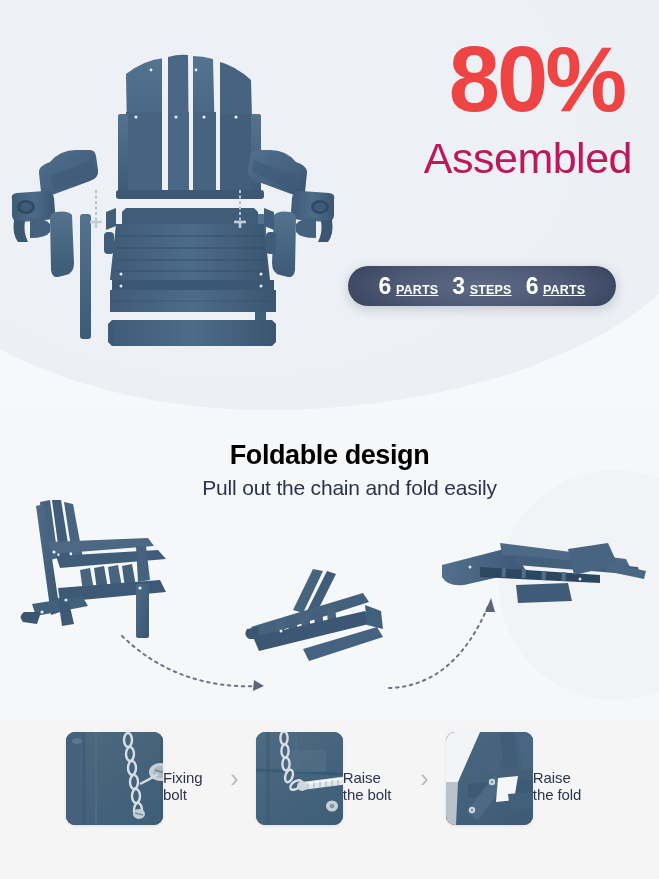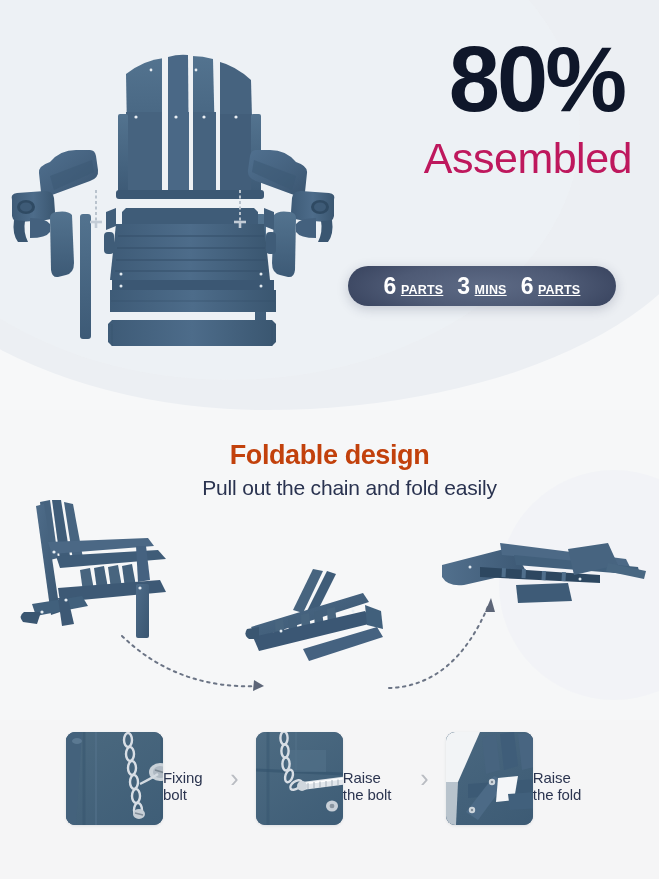--- a/index.html
+++ b/index.html
@@ -63,21 +63,21 @@
     left: 336px;
     top: 36px;
     width: 310px;
     text-align: right;
   }
   .headline-pct {
     font-size: 92px;
     line-height: .95;
     font-weight: 700;
     letter-spacing: -3px;
-    color: #0f172a;
+    color: #ef4444;
     margin: 0;
     padding-right: 22px;
   }
   .headline-sub {
     font-size: 43px;
     line-height: 1;
     font-weight: 400;
     letter-spacing: -0.5px;
     color: #be185d;
     margin: 14px 0 0 0;
@@ -137,21 +137,21 @@
   }
   .mid-title {
     position: absolute;
     top: 30px;
     left: 0;
     width: 659px;
     text-align: center;
     font-size: 27px;
     font-weight: 700;
     letter-spacing: -.4px;
-    color: #c2410c;
+    color: #000000;
   }
   .mid-subtitle {
     position: absolute;
     top: 66px;
     left: 0;
     width: 659px;
     text-align: center;
     font-size: 21px;
     font-weight: 400;
     letter-spacing: -.2px;
@@ -364,21 +364,21 @@
       <div class="headline-sub">Assembled</div>
     </div>
 
     <div class="stats-pill">
       <div class="stat">
         <span class="stat-num">6</span>
         <span class="stat-unit">PARTS</span>
       </div>
       <div class="stat">
         <span class="stat-num">3</span>
-        <span class="stat-unit">MINS</span>
+        <span class="stat-unit">STEPS</span>
       </div>
       <div class="stat">
         <span class="stat-num">6</span>
         <span class="stat-unit">PARTS</span>
       </div>
     </div>
   </div>
 
   <div class="mid-panel">
     <div class="mid-circle"></div>

